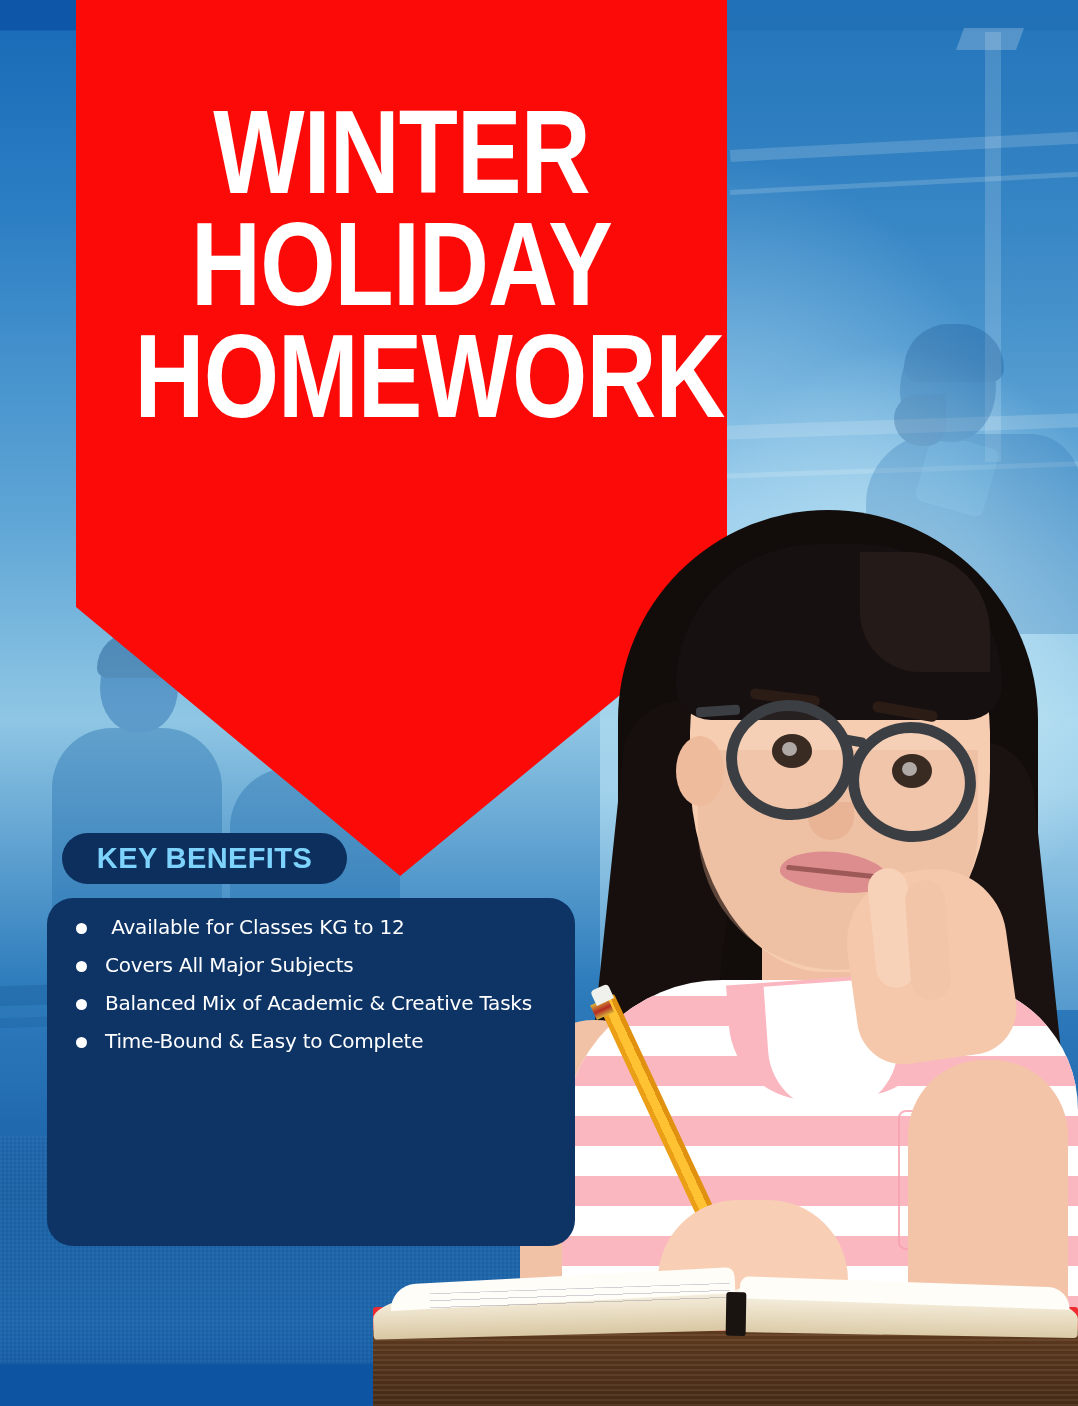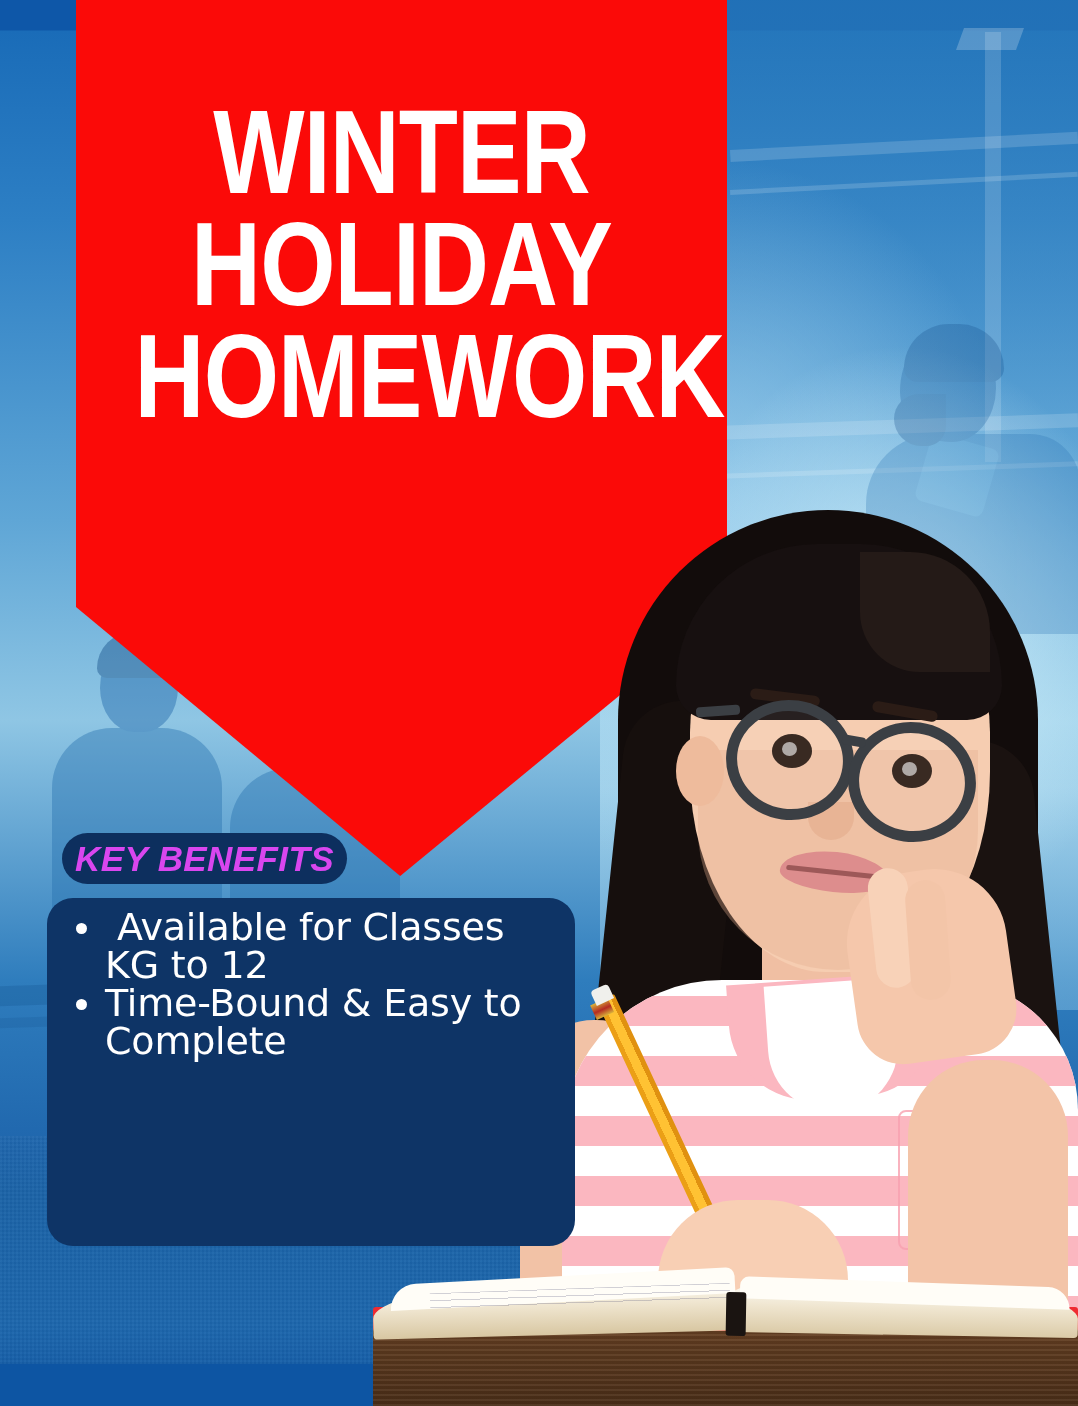--- a/index.html
+++ b/index.html
@@ -161,36 +161,36 @@
     background:repeating-linear-gradient(180deg,rgba(70,70,110,.55) 0 1px,transparent 1px 7px);
     transform:rotate(-2deg);}
 
   
   .kb-pill{
     position:absolute;left:62px;top:833px;width:285px;height:51px;
     background:#0d2f5e;border-radius:26px;z-index:20;
     display:flex;align-items:center;justify-content:center;
   }
   .kb-pill span{
-    color:#d946ef;font-family:"Liberation Sans Narrow","Liberation Sans",sans-serif;
-    font-weight:700;font-size:35px;letter-spacing:.4px;font-style:italic;
+    color:#7dd3fc;font-family:"Liberation Sans Narrow","Liberation Sans",sans-serif;
+    font-weight:700;font-size:29px;letter-spacing:.4px;
   }
 
   
   .benefits{
     position:absolute;left:47px;top:898px;width:528px;height:348px;
     background:#0e3466;border-radius:26px;z-index:19;
     padding:10px 14px 10px 10px;
   }
   .benefits ul{list-style:none;margin:0;padding:0;}
   .benefits li{
     position:relative;
     color:#ffffff;
     font-family:"DejaVu Sans","Liberation Sans",sans-serif;
-    font-size:38px;
+    font-size:20px;
     line-height:38px;
     padding-left:48px;
     white-space:pre-wrap;
     letter-spacing:-.2px;
   }
   .benefits li:before{
     content:"";position:absolute;left:19px;top:15px;
     width:11px;height:11px;border-radius:50%;background:#ffffff;
   }
 </style>
@@ -301,17 +301,19 @@
     <div class="book-cover"></div>
   </div>
 
   <div class="kb-pill">
     <span>KEY BENEFITS</span>
   </div>
 
   <div class="benefits">
     <ul>
       <li> Available for Classes KG to 12</li>
+      <li>Covers All Major Subjects</li>
+      <li>Balanced Mix of Academic &amp; Creative Tasks</li>
       <li>Time-Bound &amp; Easy to Complete</li>
     </ul>
   </div>
 
 </div>
 
 </body></html>

